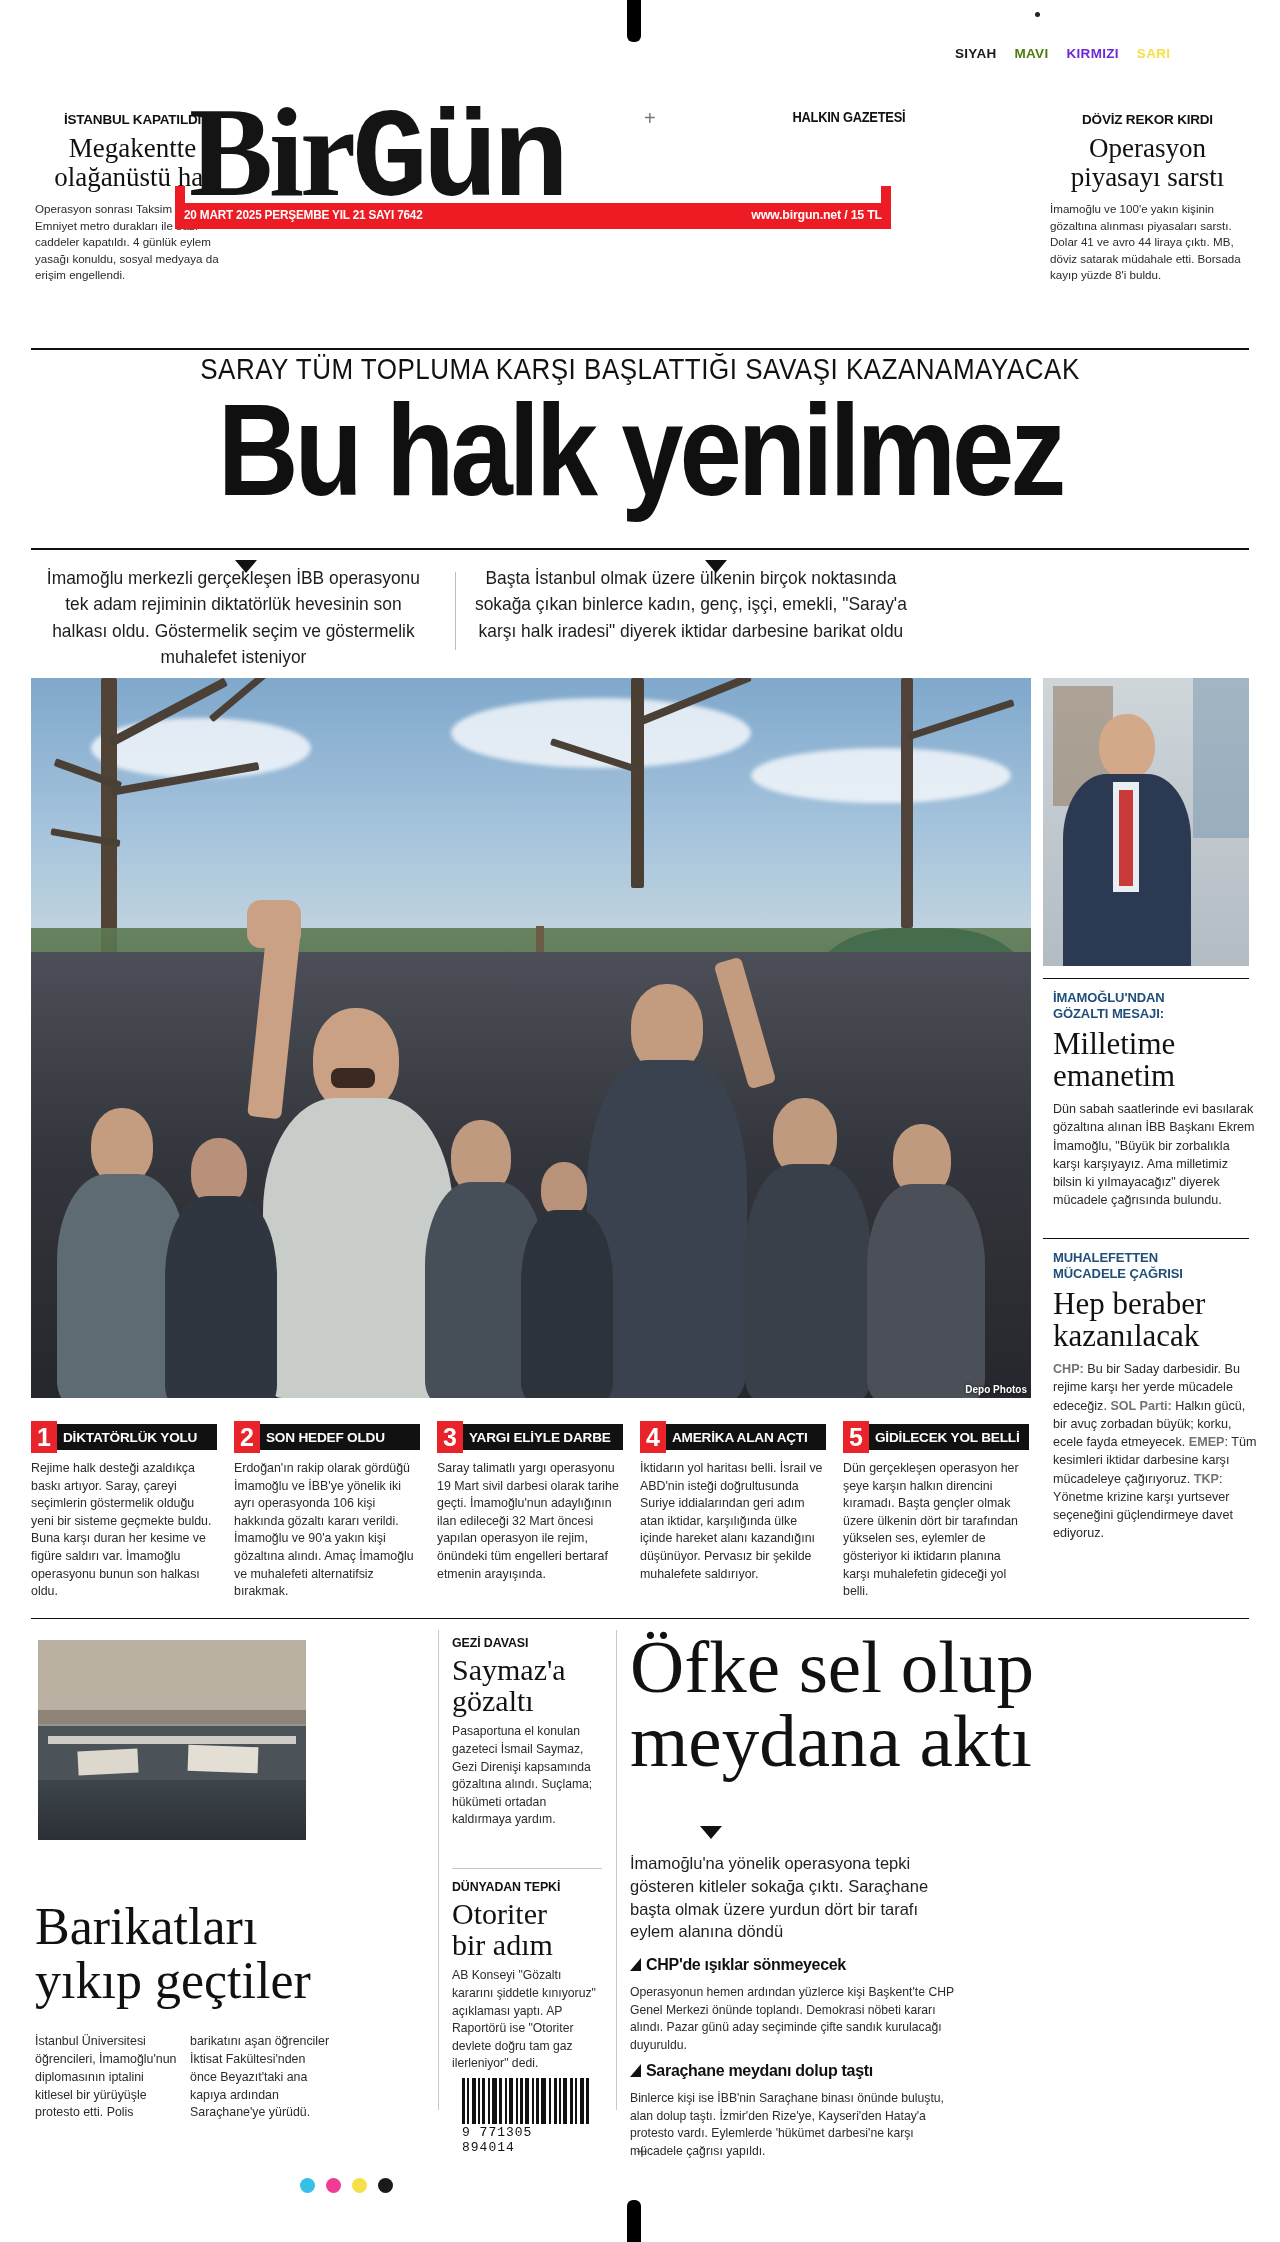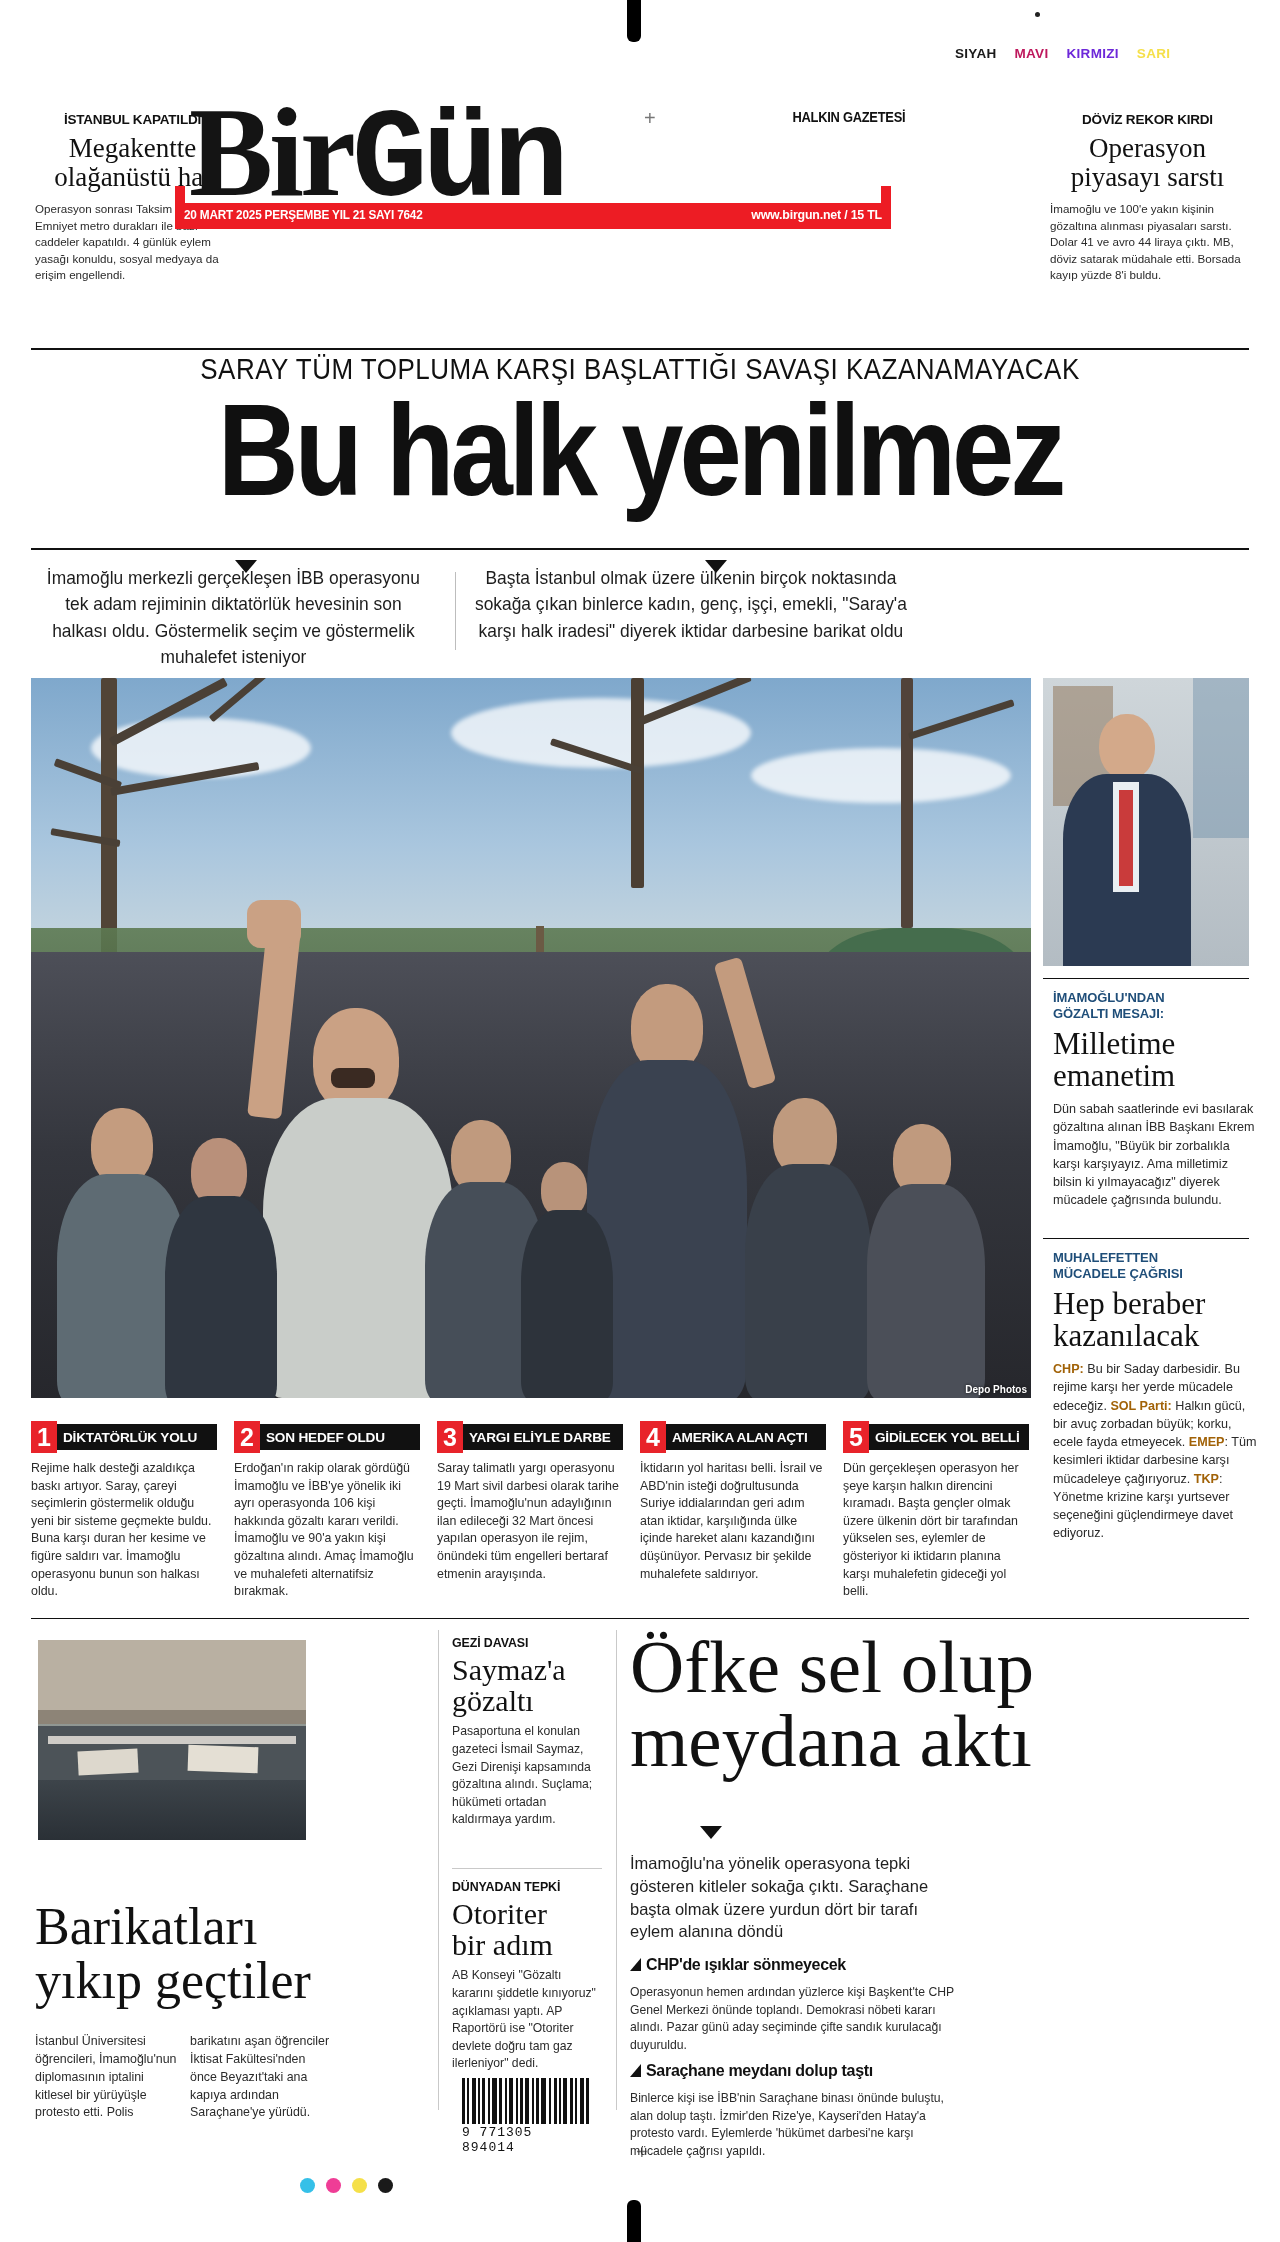--- a/index.html
+++ b/index.html
@@ -15,21 +15,21 @@
   
   .regmark-top{position:absolute;left:627px;top:0;width:14px;height:42px;background:#000;border-radius:0 0 6px 6px;}
   .regmark-bottom{position:absolute;left:627px;top:2200px;width:14px;height:42px;background:#000;border-radius:6px 6px 0 0;}
   .dot-tr{position:absolute;left:1035px;top:12px;width:5px;height:5px;border-radius:50%;background:#222;}
   .cross{position:absolute;color:#777;font-size:20px;line-height:1;font-family:"Liberation Sans",sans-serif;}
 
   
   .colorwords{position:absolute;left:955px;top:46px;display:flex;gap:18px;
      font-size:13.5px;font-weight:700;letter-spacing:.3px;font-family:"Liberation Sans",sans-serif;}
   .cw-siyah{color:#1a1a1a;}
-  .cw-mavi{color:#be185d;}
+  .cw-mavi{color:#4d7c0f;}
   .cw-kirmizi{color:#6d28d9;}
   .cw-sari{color:#f5e04a;}
 
   
   .teaser{position:absolute;width:195px;}
   .teaser.left{left:35px;top:112px;}
   .teaser.right{left:1050px;top:112px;}
   .teaser .kicker{
     font-size:13.5px;font-weight:700;letter-spacing:-.2px;color:#111;
     text-align:center;margin-bottom:7px;font-family:"Liberation Sans",sans-serif;
@@ -102,21 +102,21 @@
   .photo-credit{position:absolute;right:4px;bottom:3px;color:#fff;font-size:10px;font-weight:700;
      text-shadow:0 0 3px rgba(0,0,0,.8);font-family:"Liberation Sans",sans-serif;}
 
   
   .sidephoto{position:absolute;left:1043px;top:678px;width:206px;height:288px;overflow:hidden;background:#b9c3cc;}
   .side-block{position:absolute;left:1053px;width:206px;}
   .side-kicker{font-size:13px;font-weight:700;color:#1f4e79;line-height:1.22;letter-spacing:-.1px;
       font-family:"Liberation Sans",sans-serif;margin-bottom:6px;}
   .side-hl{font-family:"Liberation Serif",serif;font-size:31px;line-height:1.04;color:#111;margin-bottom:8px;font-weight:400;}
   .side-body{font-size:12.6px;line-height:1.45;color:#2a2a2a;}
-  .side-body b{font-weight:700;color:#a16207;}
+  .side-body b{font-weight:700;color:#737373;}
   .side-rule{position:absolute;left:1043px;width:206px;height:1px;background:#111;}
 
   
   .vrule{position:absolute;width:1px;background:#c9c9c9;}
   .hrule{position:absolute;height:1px;background:#111;}
   .hrule-thin{position:absolute;height:1px;background:#c9c9c9;}
 
   
   .numstrip{position:absolute;left:31px;top:1424px;width:1000px;height:186px;}
   .numitem{position:absolute;width:186px;top:0;}

